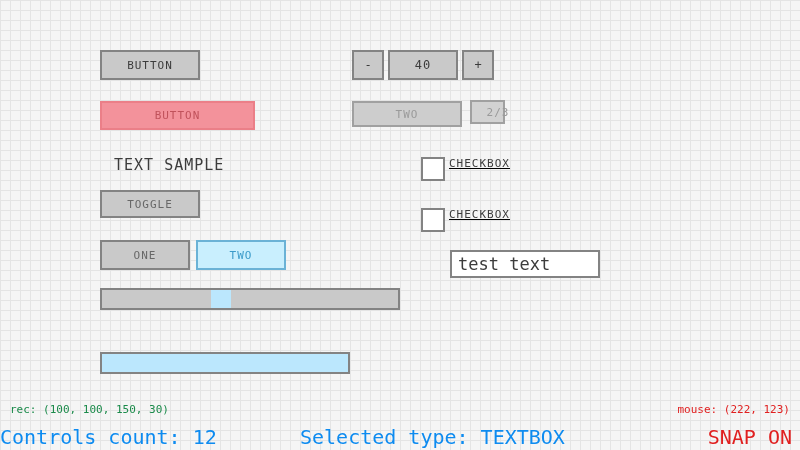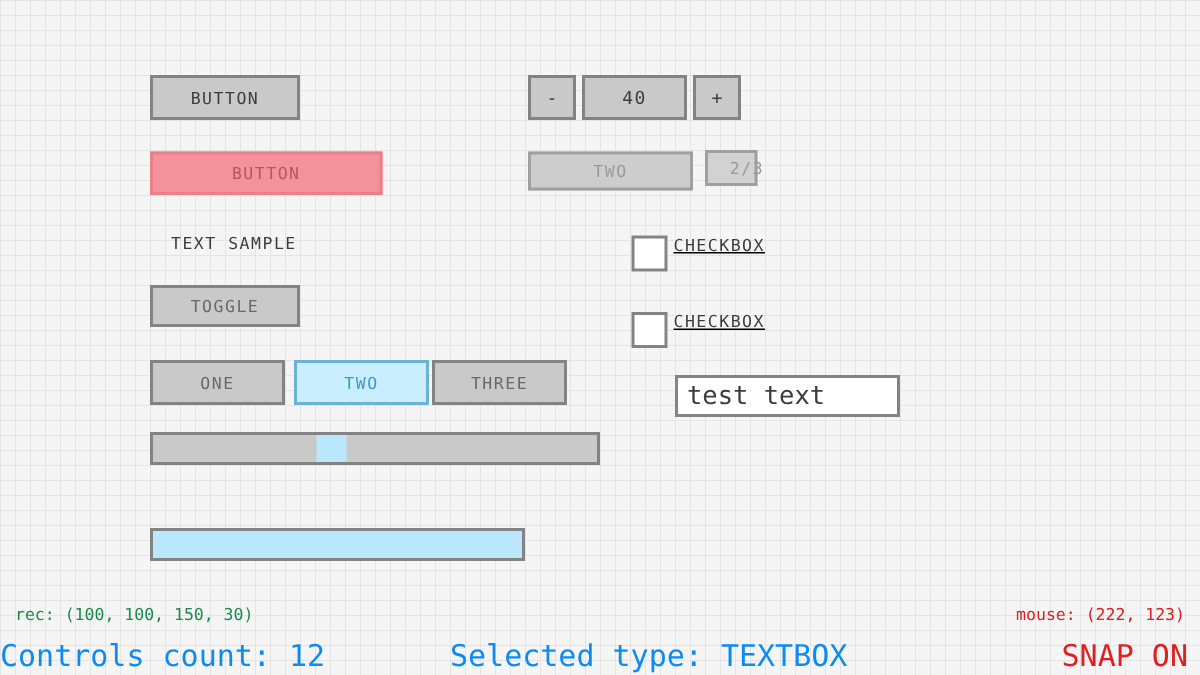--- a/index.html
+++ b/index.html
@@ -30,21 +30,21 @@
     font-family: "DejaVu Sans Mono", monospace;
   }
   .btn.dark-text { color: #3c3c3c; border-color: #838383; }
   .btn.selected {
     background: #f3929b; border-color: #eb7f88; color: #c0525b;
   }
   .btn.active {
     background: #c9effe; border-color: #6bb2d6; color: #3a9ac9;
   }
   .label-text {
-    color: #3c3c3c; font-size: 11px; letter-spacing: 1px;
+    color: #3c3c3c; font-size: 15px; letter-spacing: 1px;
     display: flex; align-items: flex-start;
     font-family: "DejaVu Sans Mono", monospace;
   }
   .checkbox-box {
     width: 24px; height: 24px;
     border: 2px solid #838383; background: #ffffff;
   }
   .checkbox-label {
     color: #3c3c3c; font-size: 11px; letter-spacing: 1px;
     margin-left: 4px; white-space: nowrap;
@@ -125,23 +125,20 @@
   <div class="ctl btn" style="left:100px; top:190px; width:100px; height:28px;">
     <span>TOGGLE</span>
   </div>
 
   <div class="ctl btn" style="left:100px; top:240px; width:90px; height:30px;">
     <span>ONE</span>
   </div>
   <div class="ctl btn active" style="left:196px; top:240px; width:90px; height:30px;">
     <span>TWO</span>
   </div>
-  <div class="ctl btn" style="left:288px; top:240px; width:90px; height:30px;">
-    <span>THREE</span>
-  </div>
 
   <div class="ctl slider-track" style="left:100px; top:288px; width:300px; height:22px;">
     <div class="slider-thumb" style="left:109px; width:20px;"></div>
   </div>
 
   <div class="ctl progress-track" style="left:100px; top:330px; width:250px; height:22px;">
     <div class="progress-fill" style="width:100%;"></div>
   </div>
 
   <div class="ctl spinner" style="left:352px; top:50px; height:30px;">

